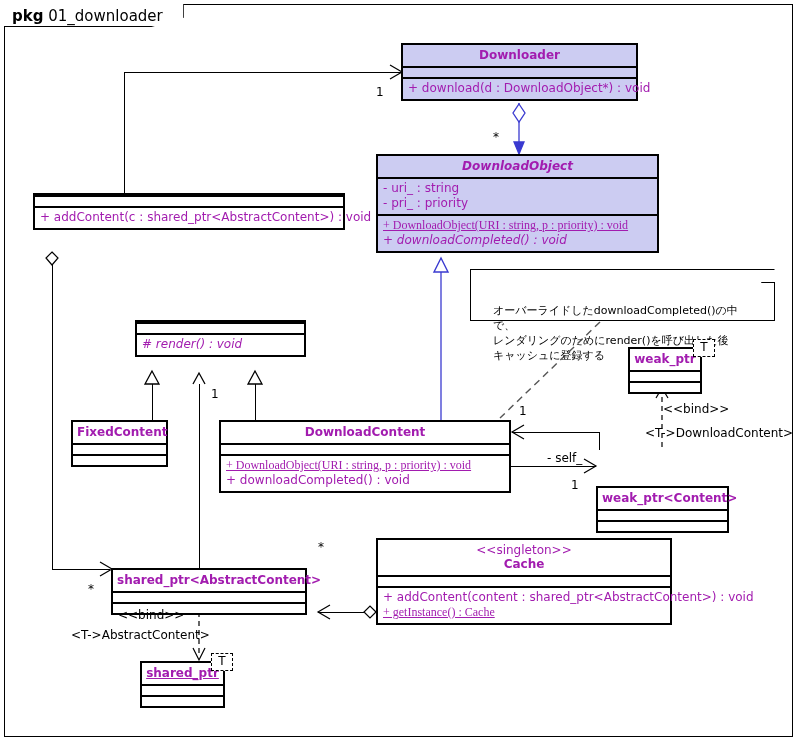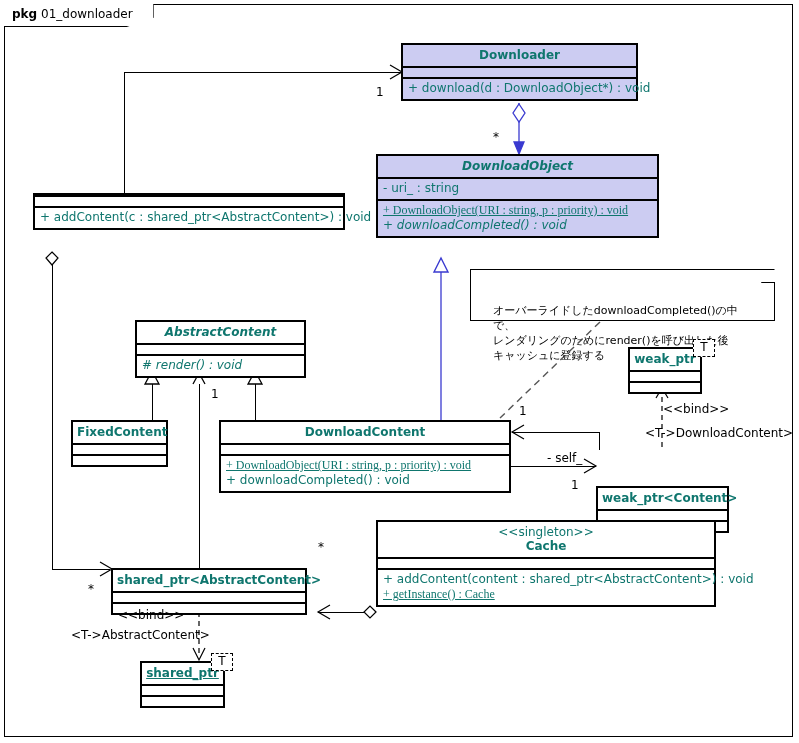--- a/index.html
+++ b/index.html
@@ -31,34 +31,34 @@
   .pkg-tab {
     position: absolute;
     left: 4px;
     top: 4px;
     height: 23px;
     box-sizing: border-box;
     border-right: 1px solid #000;
     border-bottom: 1px solid #000;
     background: #ffffff;
     padding: 3px 20px 0 8px;
-    font-size: 12px;
+    font-size: 15px;
     white-space: nowrap;
     clip-path: polygon(0 0, 100% 0, 100% 60%, 82% 100%, 0 100%);
   }
   .pkg-tab b { font-weight: bold; }
 
   
   .cls {
     position: absolute;
     box-sizing: border-box;
     border: 2px solid #000;
     background: #ffffff;
     font-size: 12px;
-    color: #0f766e;
+    color: #a21caf;
   }
   .cls.purple { background: #ccccf2; }
   .cls .name {
     text-align: center;
     font-weight: bold;
     padding: 3px 4px 4px 4px;
     line-height: 14px;
   }
   .cls .name.abstract { font-style: italic; }
   .cls .stereo {
@@ -216,20 +216,21 @@
       <span class="m">+ download(d : DownloadObject*) : void</span>
     </div>
   </div>
   <div class="lbl" style="left:376px; top:86px;">1</div>
   <div class="lbl" style="left:493px; top:131px;">*</div>
 
   <div class="cls purple" style="left:376px; top:154px; width:283px;">
     <div class="name abstract">DownloadObject</div>
     <div class="compart">
       <span class="m">- uri_ : string</span>
+      <span class="m">- pri_ : priority</span>
     </div>
     <div class="compart">
       <span class="m static">+ DownloadObject(URI : string, p : priority) : void</span>
       <span class="m abstract">+ downloadCompleted() : void</span>
     </div>
   </div>
 
   <div class="cls" style="left:33px; top:193px; width:312px;">
     <div class="compart empty"></div>
     <div class="compart">
@@ -238,21 +239,20 @@
   </div>
 
   <div class="note" style="left:470px; top:269px; width:305px; height:52px;">
     <div class="dogear"></div>
     <span>オーバーライドしたdownloadCompleted()の中で、
 レンダリングのためにrender()を呼び出した後
 キャッシュに登録する</span>
   </div>
 
   <div class="cls" style="left:135px; top:320px; width:171px;">
-    <div class="name abstract">AbstractContent</div>
     <div class="compart empty"></div>
     <div class="compart">
       <span class="m abstract"># render() : void</span>
     </div>
   </div>
   <div class="lbl" style="left:211px; top:388px;">1</div>
 
   <div class="cls" style="left:71px; top:420px; width:97px;">
     <div class="name">FixedContent</div>
     <div class="compart empty"></div>
@@ -279,21 +279,21 @@
   </div>
   <div class="lbl" style="left:663px; top:403px;">&lt;&lt;bind&gt;&gt;</div>
   <div class="lbl" style="left:645px; top:427px;">&lt;T-&gt;DownloadContent&gt;</div>
 
   <div class="cls" style="left:596px; top:450px; width:133px;margin-top:36px;">
     <div class="name">weak_ptr&lt;Content&gt;</div>
     <div class="compart empty"></div>
     <div class="compart empty"></div>
   </div>
 
-  <div class="cls" style="left:376px; top:520px; width:340px;">
+  <div class="cls" style="left:376px; top:538px; width:296px;">
     <div class="name">
       <span class="stereo">&lt;&lt;singleton&gt;&gt;</span><br>
       <span>Cache</span>
     </div>
     <div class="compart empty"></div>
     <div class="compart">
       <span class="m">+ addContent(content : shared_ptr&lt;AbstractContent&gt;) : void</span>
       <span class="m static">+ getInstance() : Cache</span>
     </div>
   </div>

